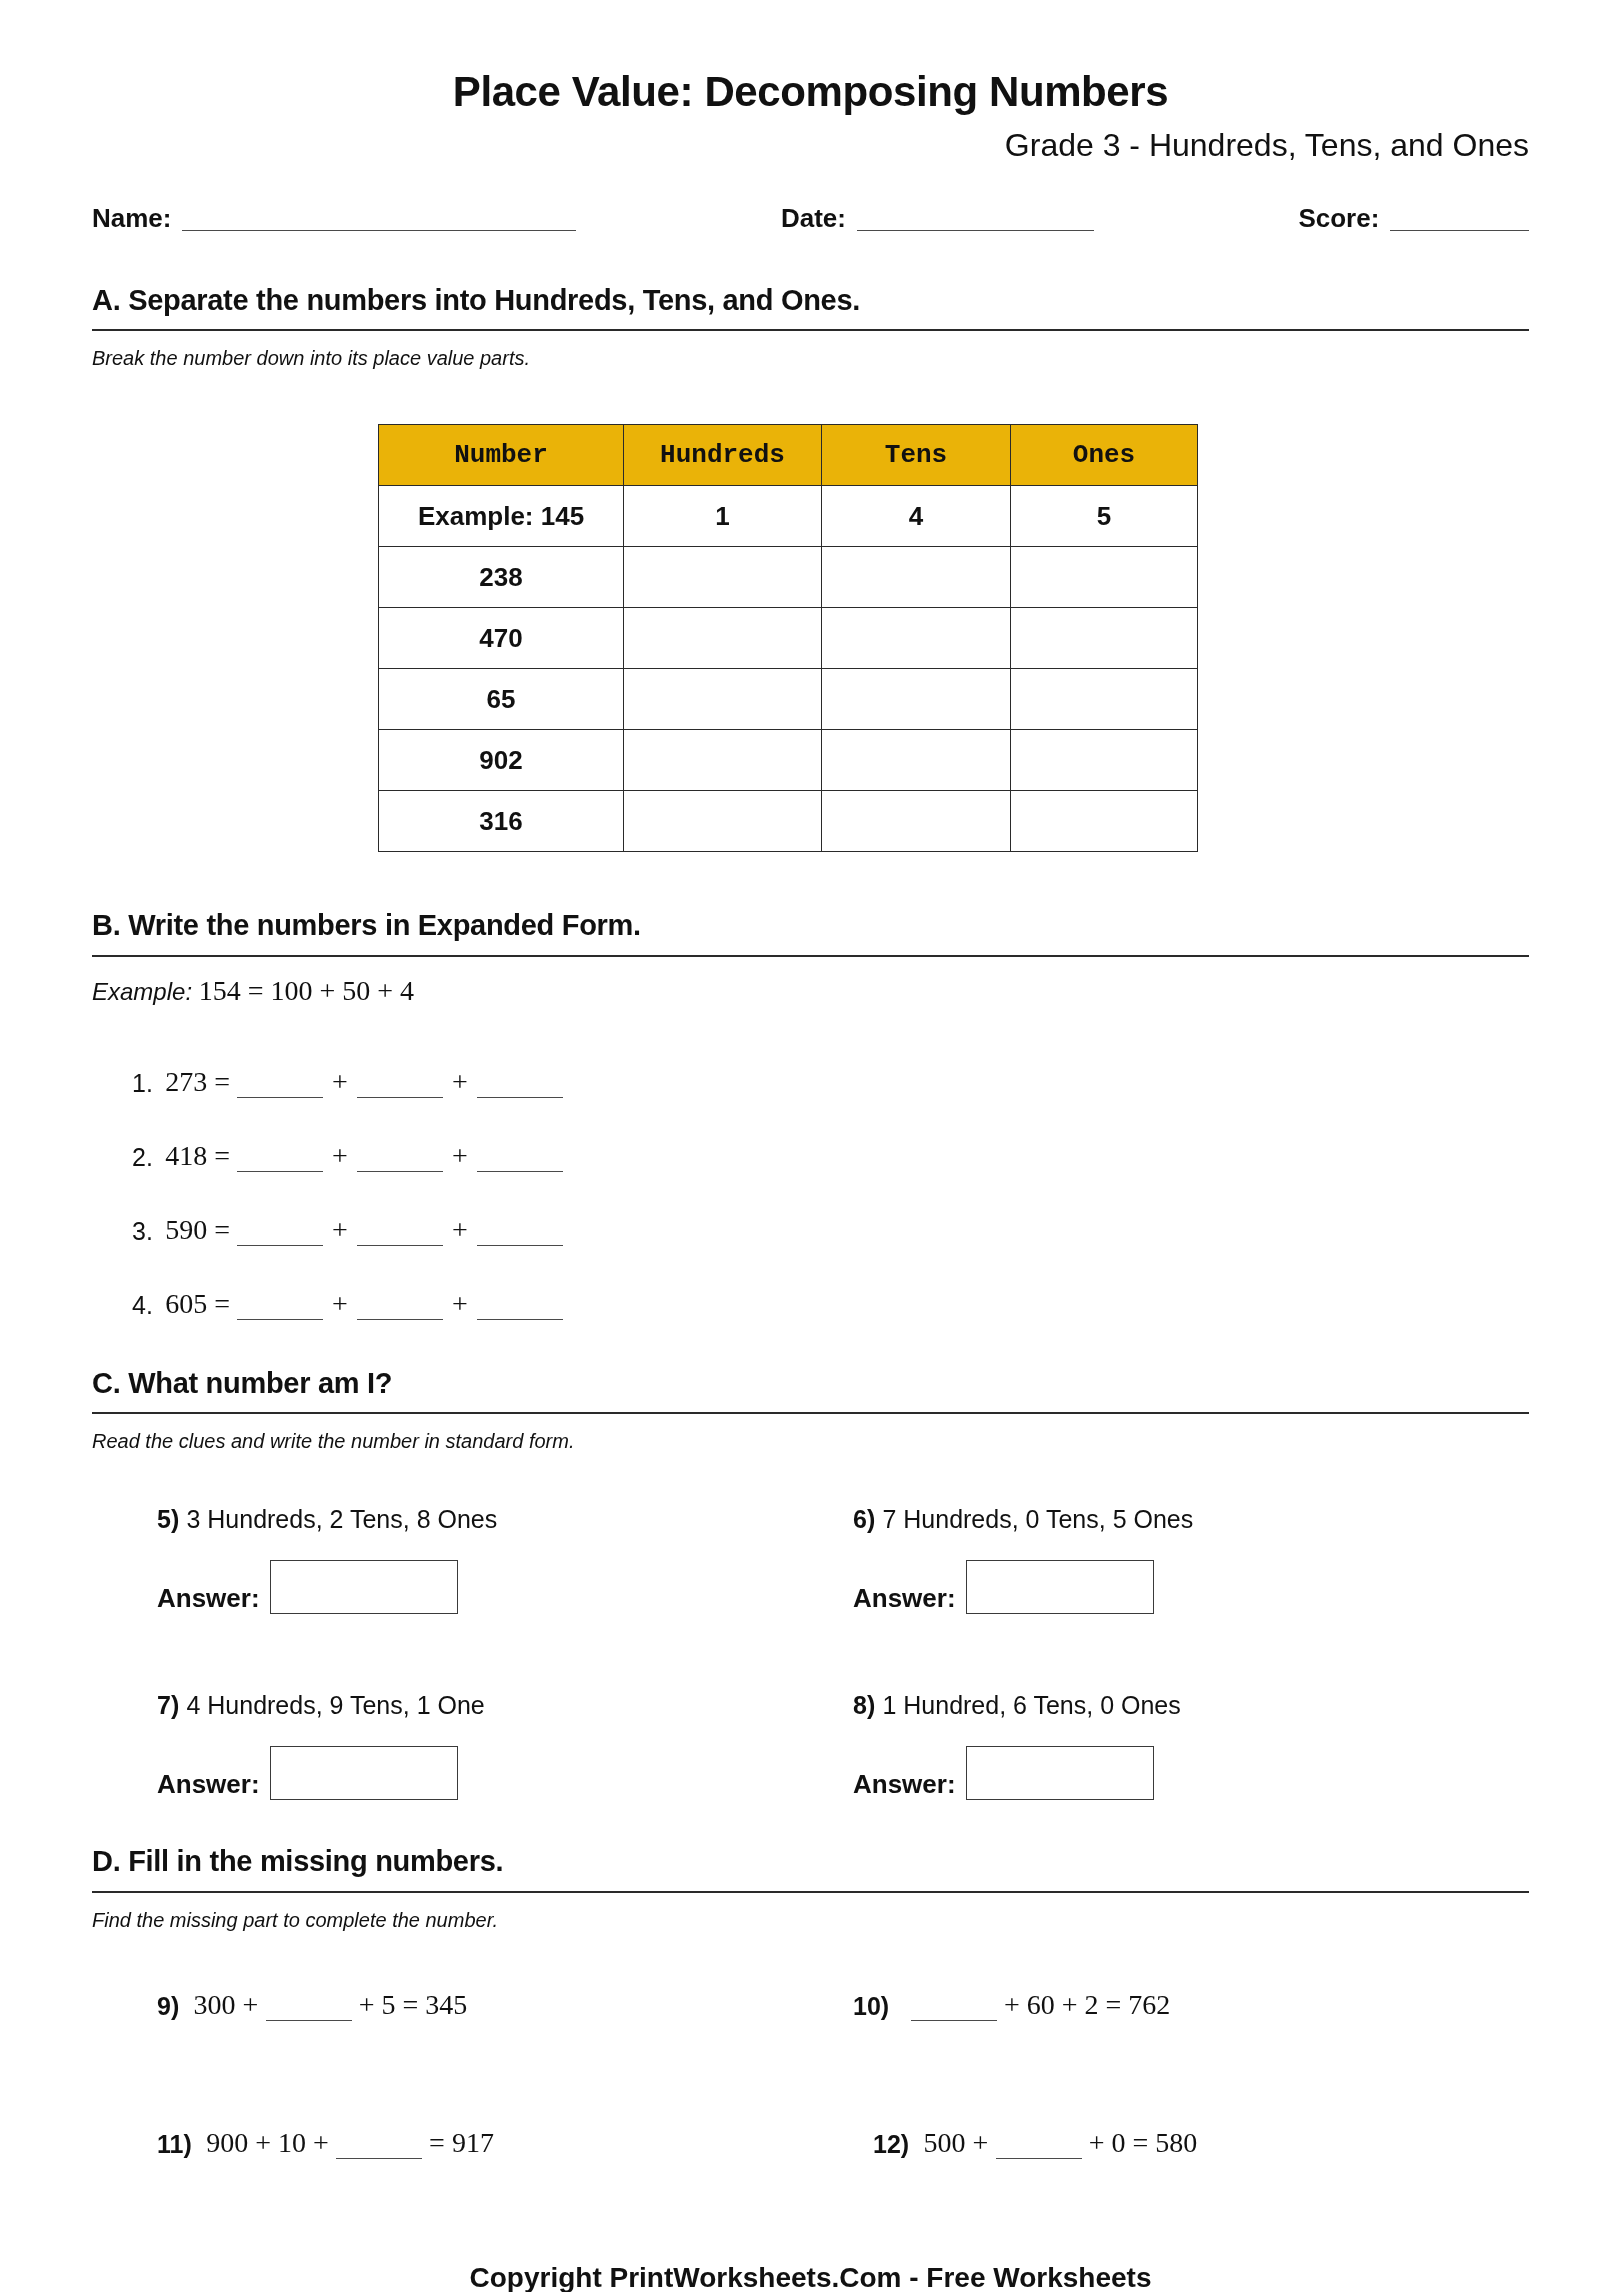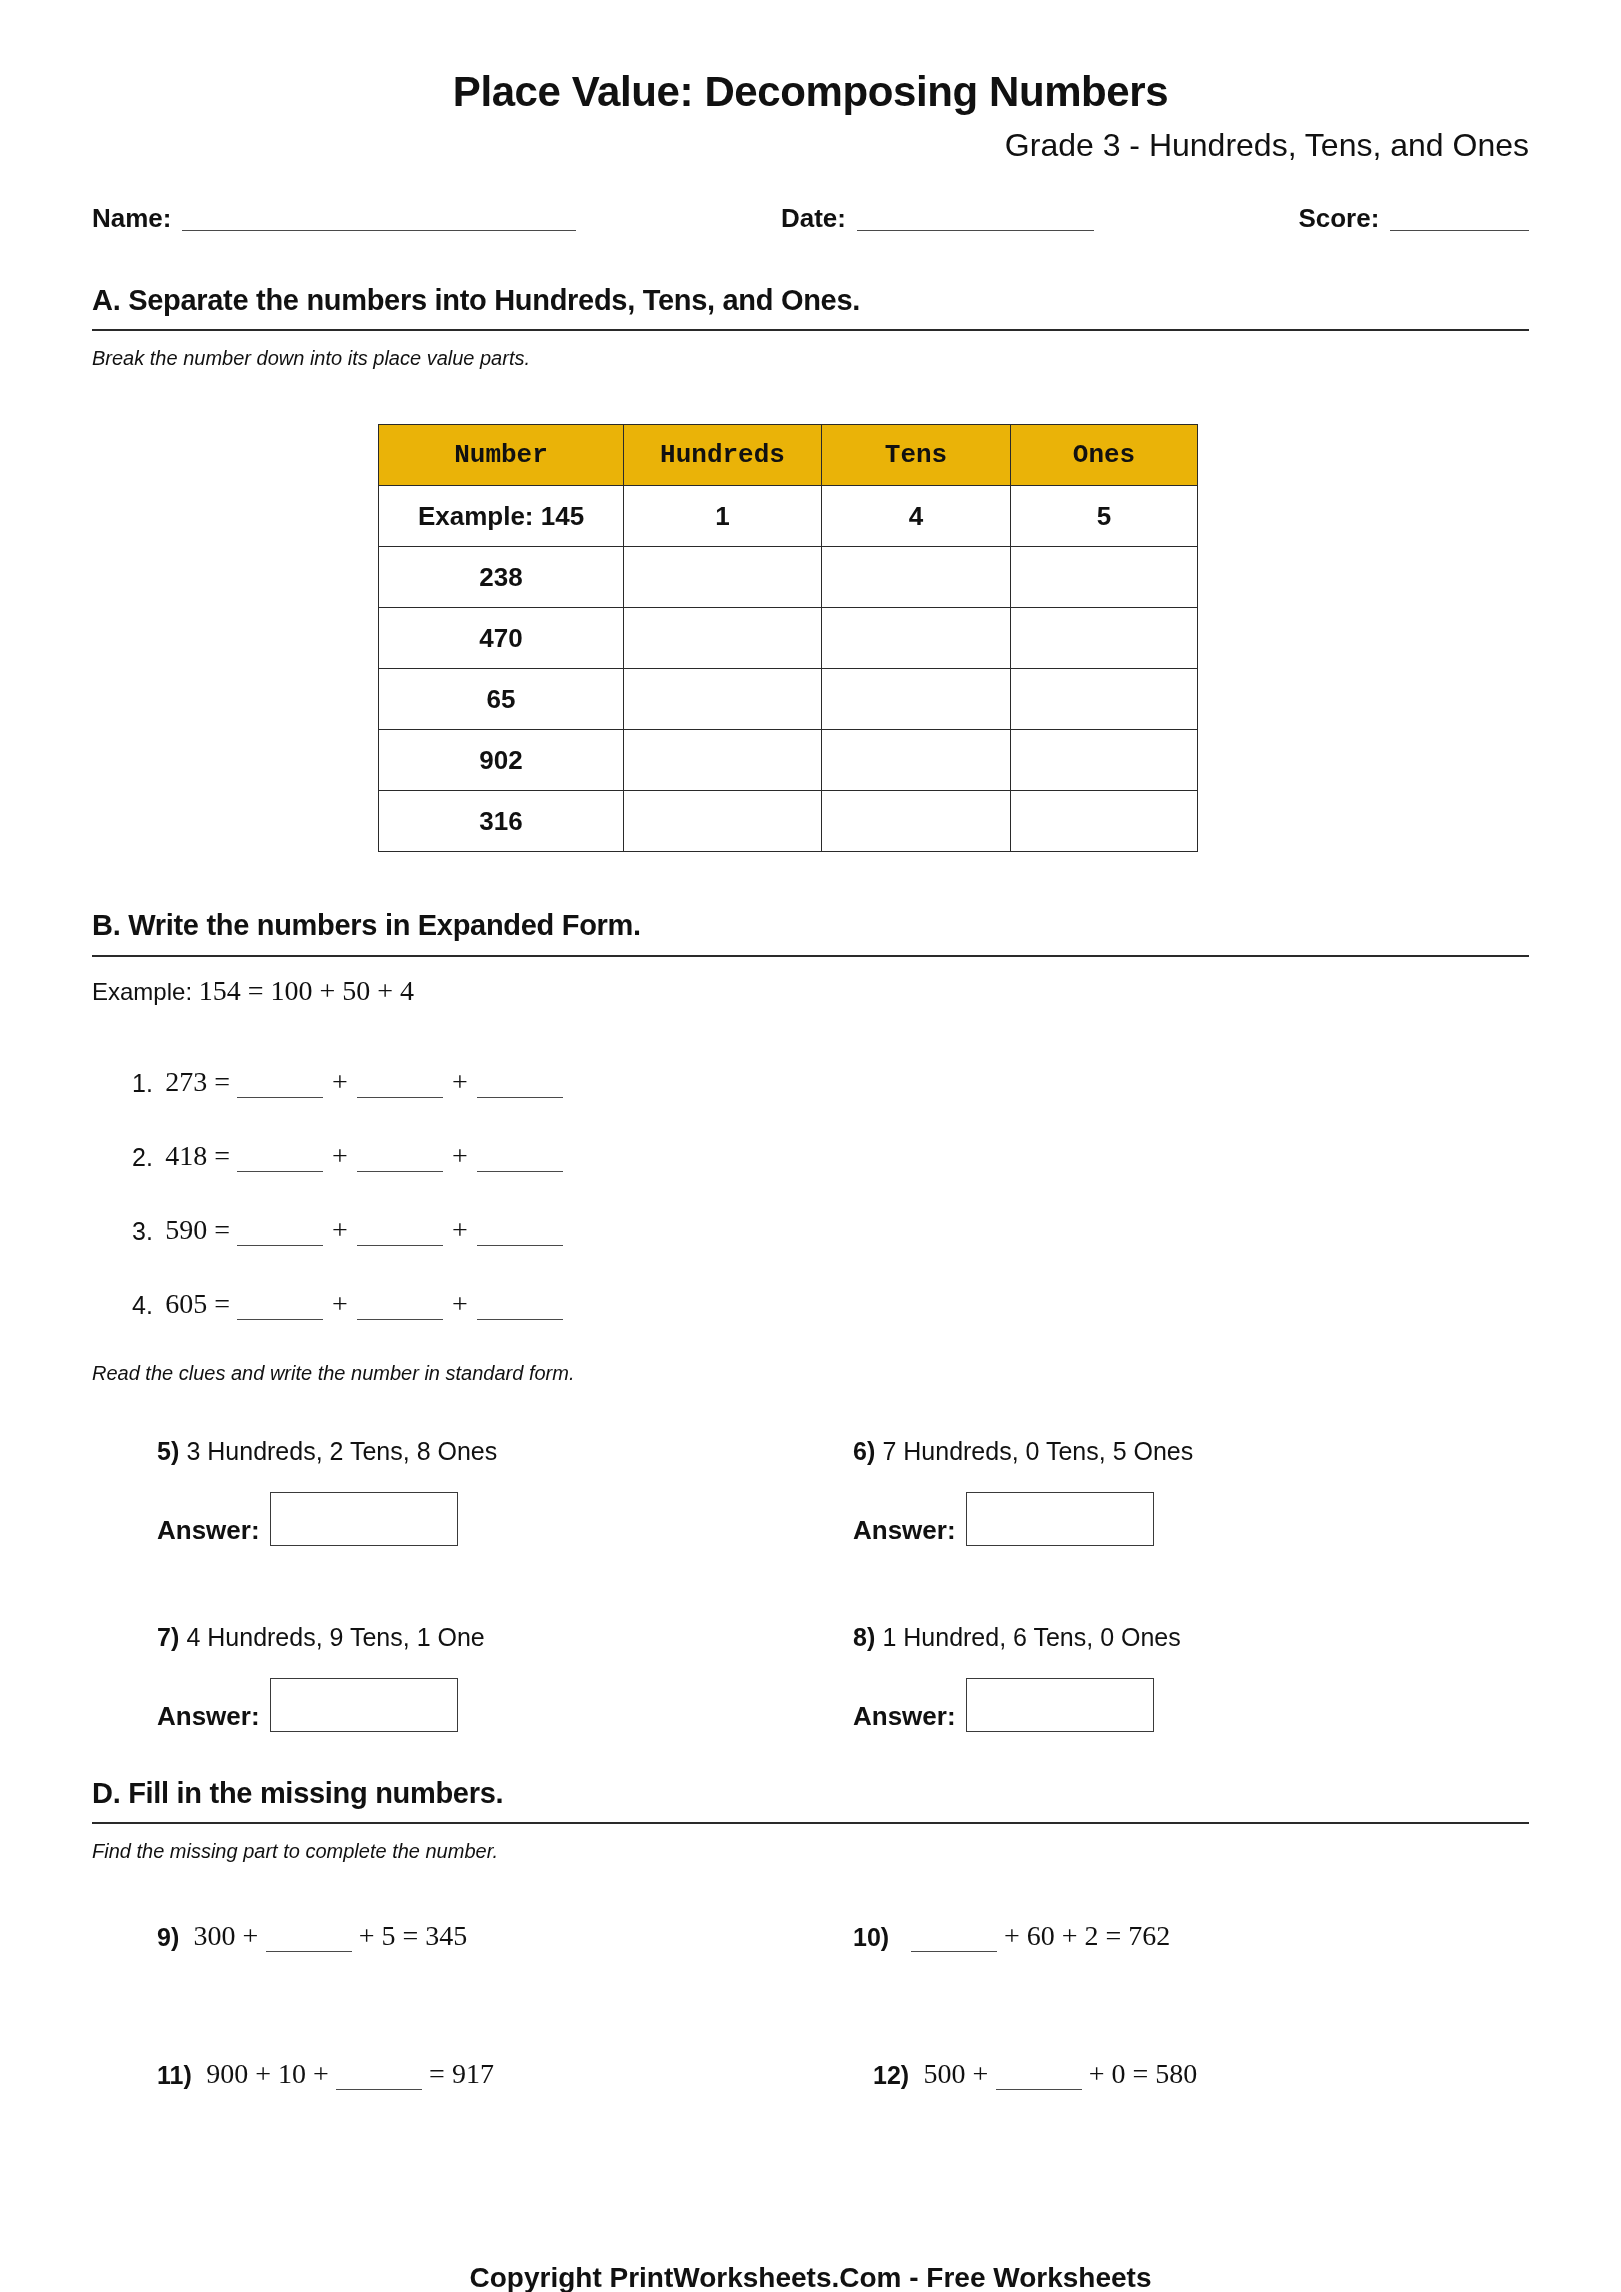--- a/index.html
+++ b/index.html
@@ -36,21 +36,21 @@
   table.pv th, table.pv td {
     border: 1.8px solid #2a2a2a; height: 60px; text-align: center;
     font-size: 26px; font-weight: 700; padding: 0;
   }
   table.pv th { background: #eab308; font-family: Liberation Mono, monospace; }
   table.pv td { background: #fff; }
 
   
   .sec-b .sec-head { margin-top: 57px; }
   .example-line { margin-top: 18px; font-size: 24px; }
-  .example-label { }
+  .example-label { font-style: italic; }
   .math { font-family: "Liberation Serif", serif; font-size: 28px; font-weight: 400; }
   .b-list { margin-top: 59px; padding-left: 40px; }
   .b-item { margin-bottom: 42px; font-size: 25px; display: flex; align-items: flex-end; }
   .b-item .ord { margin-right: 12.5px; }
   .mblank { display: inline-block; width: 86px; border-bottom: 1.8px solid #4a4a4a; height: 30px; }
   .b-item .plus { margin: 0 9px; }
 
   
   .sec-c .sec-head { margin-top: 47px; }
   .prob-grid { display: grid; grid-template-columns: 696px 1fr; padding-left: 65px; margin-top: 52px; }
@@ -196,20 +196,21 @@
         <span class="mblank"></span>
         <span class="math plus">+</span>
         <span class="mblank"></span>
         <span class="math plus">+</span>
         <span class="mblank"></span>
       </div>
     </div>
   </div>
 
   <div class="sec-c">
+    <div class="sec-head">C. What number am I?</div>
     <div class="instruction">Read the clues and write the number in standard form.</div>
 
     <div class="prob-grid">
       <div class="prob">
         <div>
           <span class="ord">5)</span><span>3 Hundreds, 2 Tens, 8 Ones</span>
         </div>
         <div class="answer-row">
           <span class="answer-label">Answer:</span>
           <span class="answer-box"></span>

